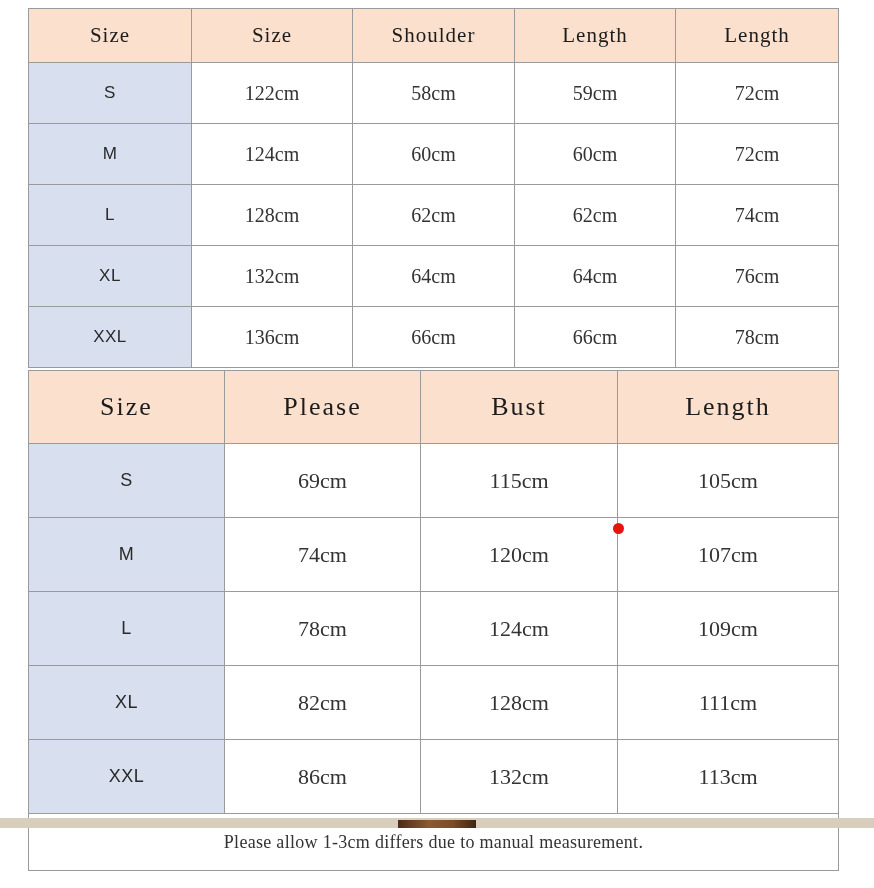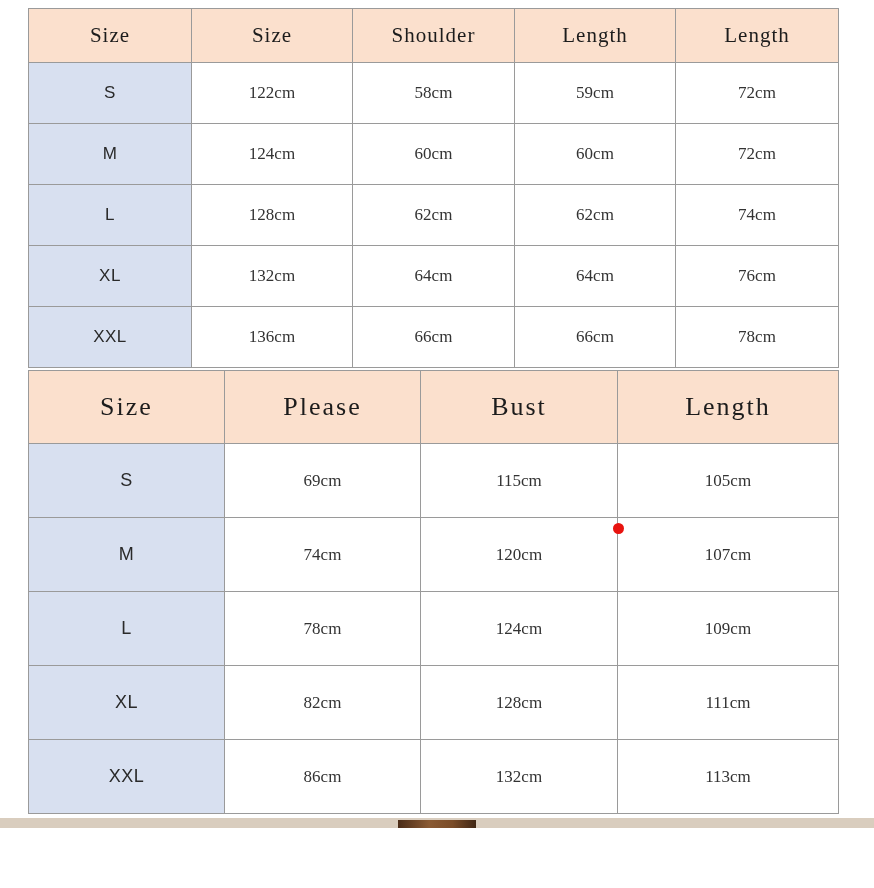--- a/index.html
+++ b/index.html
@@ -69,36 +69,36 @@
   }
   .chart td.sizecell {
     background: #d8e0f0;
     font-family: "Liberation Sans", sans-serif;
     font-size: 17px;
     letter-spacing: 0.5px;
     color: #2a2a2a;
   }
   .chart td.val {
     font-family: "Liberation Serif", serif;
-    font-size: 17px;
+    font-size: 20px;
     letter-spacing: 0px;
     color: #333333;
   }
 
   
   #table-top { top: 8px; }
   #table-top td.hdr { height: 53px; font-size: 21px; }
   #table-top tr.datarow td { height: 60px; }
 
   
   #table-bottom { top: 370px; }
   #table-bottom td.hdr { height: 72px; font-size: 26px; letter-spacing: 2px; }
   #table-bottom tr.datarow td { height: 73px; }
   #table-bottom td.sizecell { font-size: 18px; }
-  #table-bottom td.val { font-size: 17px; }
+  #table-bottom td.val { font-size: 22px; }
 
   #table-bottom td.note {
     height: 56px;
     font-family: "Liberation Serif", serif;
     font-size: 18px;
     color: #333333;
     letter-spacing: 0.3px;
   }
 
   
@@ -219,20 +219,23 @@
         <td class="val">111cm</td>
       </tr>
 
       <tr class="datarow">
         <td class="sizecell">XXL</td>
         <td class="val">86cm</td>
         <td class="val">132cm</td>
         <td class="val">113cm</td>
       </tr>
 
+      <tr>
+        <td class="note" colspan="4">Please allow 1-3cm differs due to manual measurement.</td>
+      </tr>
     </tbody>
   </table>
 
   <div class="cursor-dot"></div>
 
   <div class="bottom-strip">
     <div class="bottom-strip-dark"></div>
   </div>
 
 </div>

